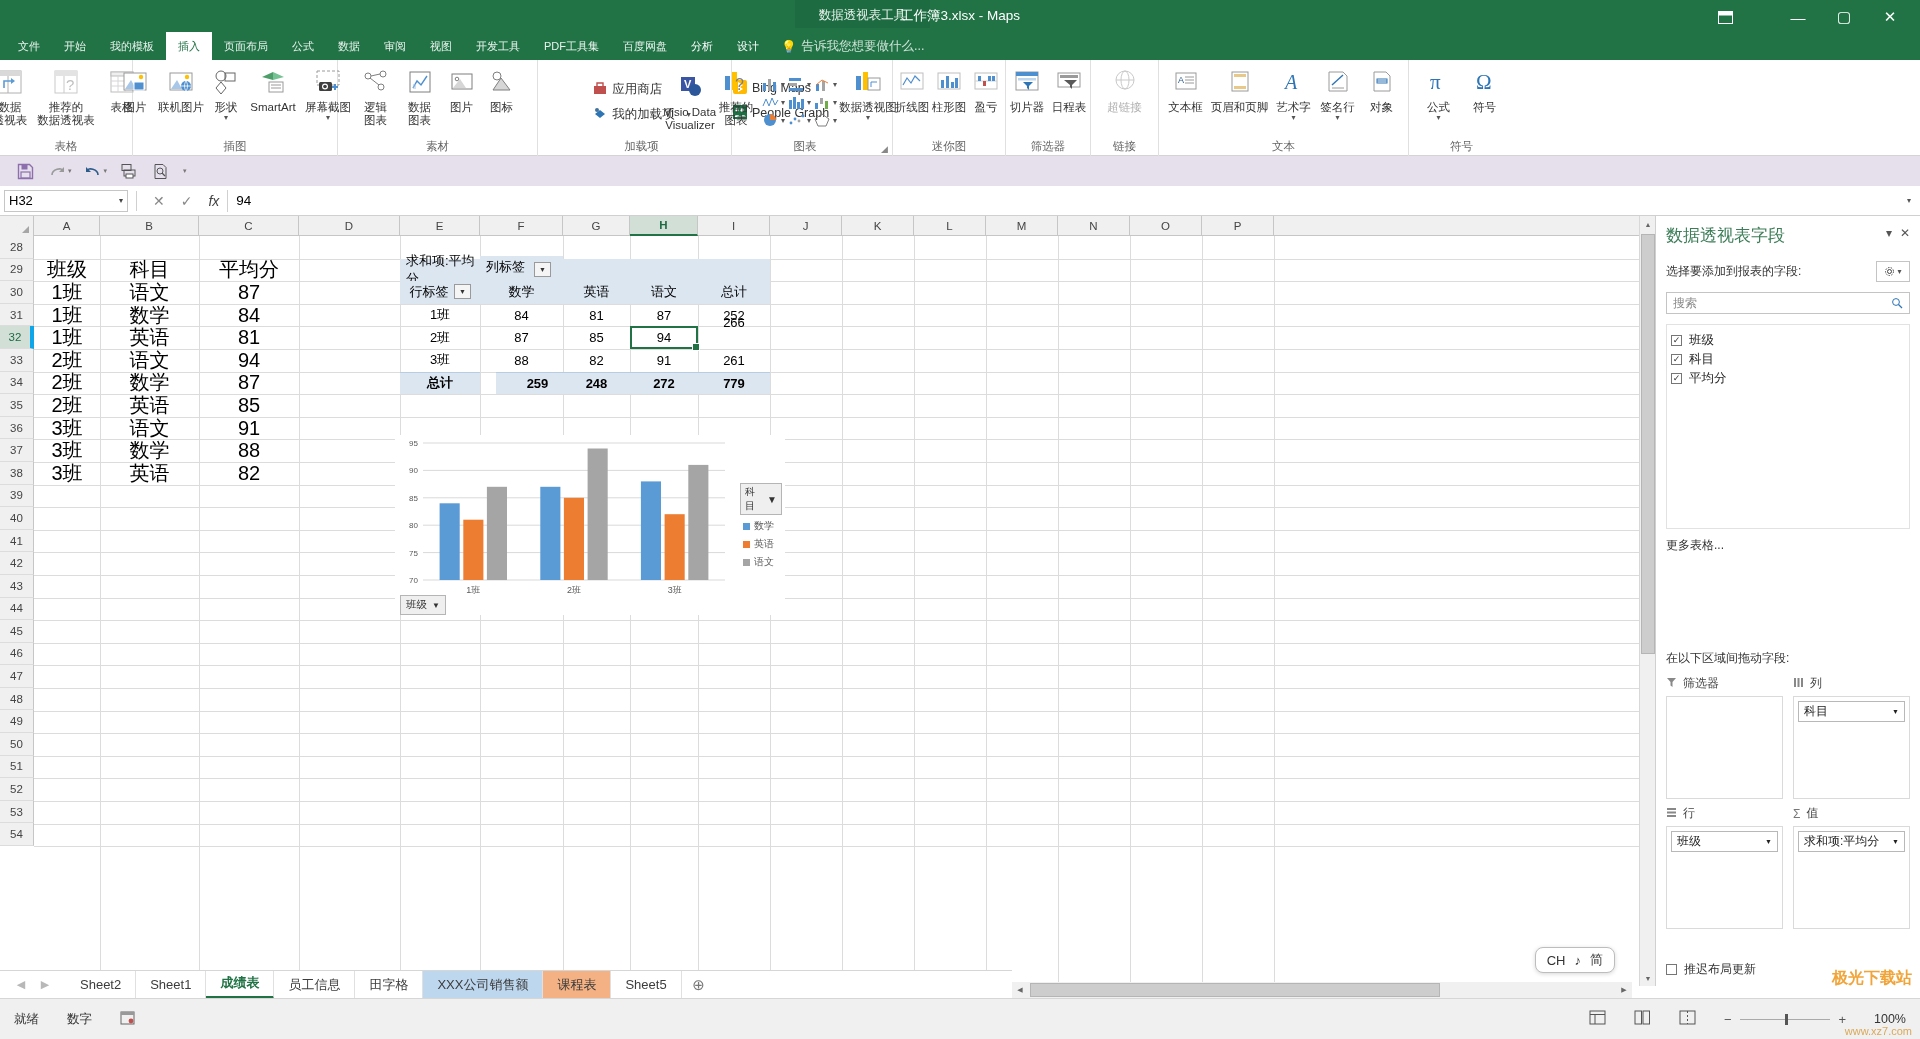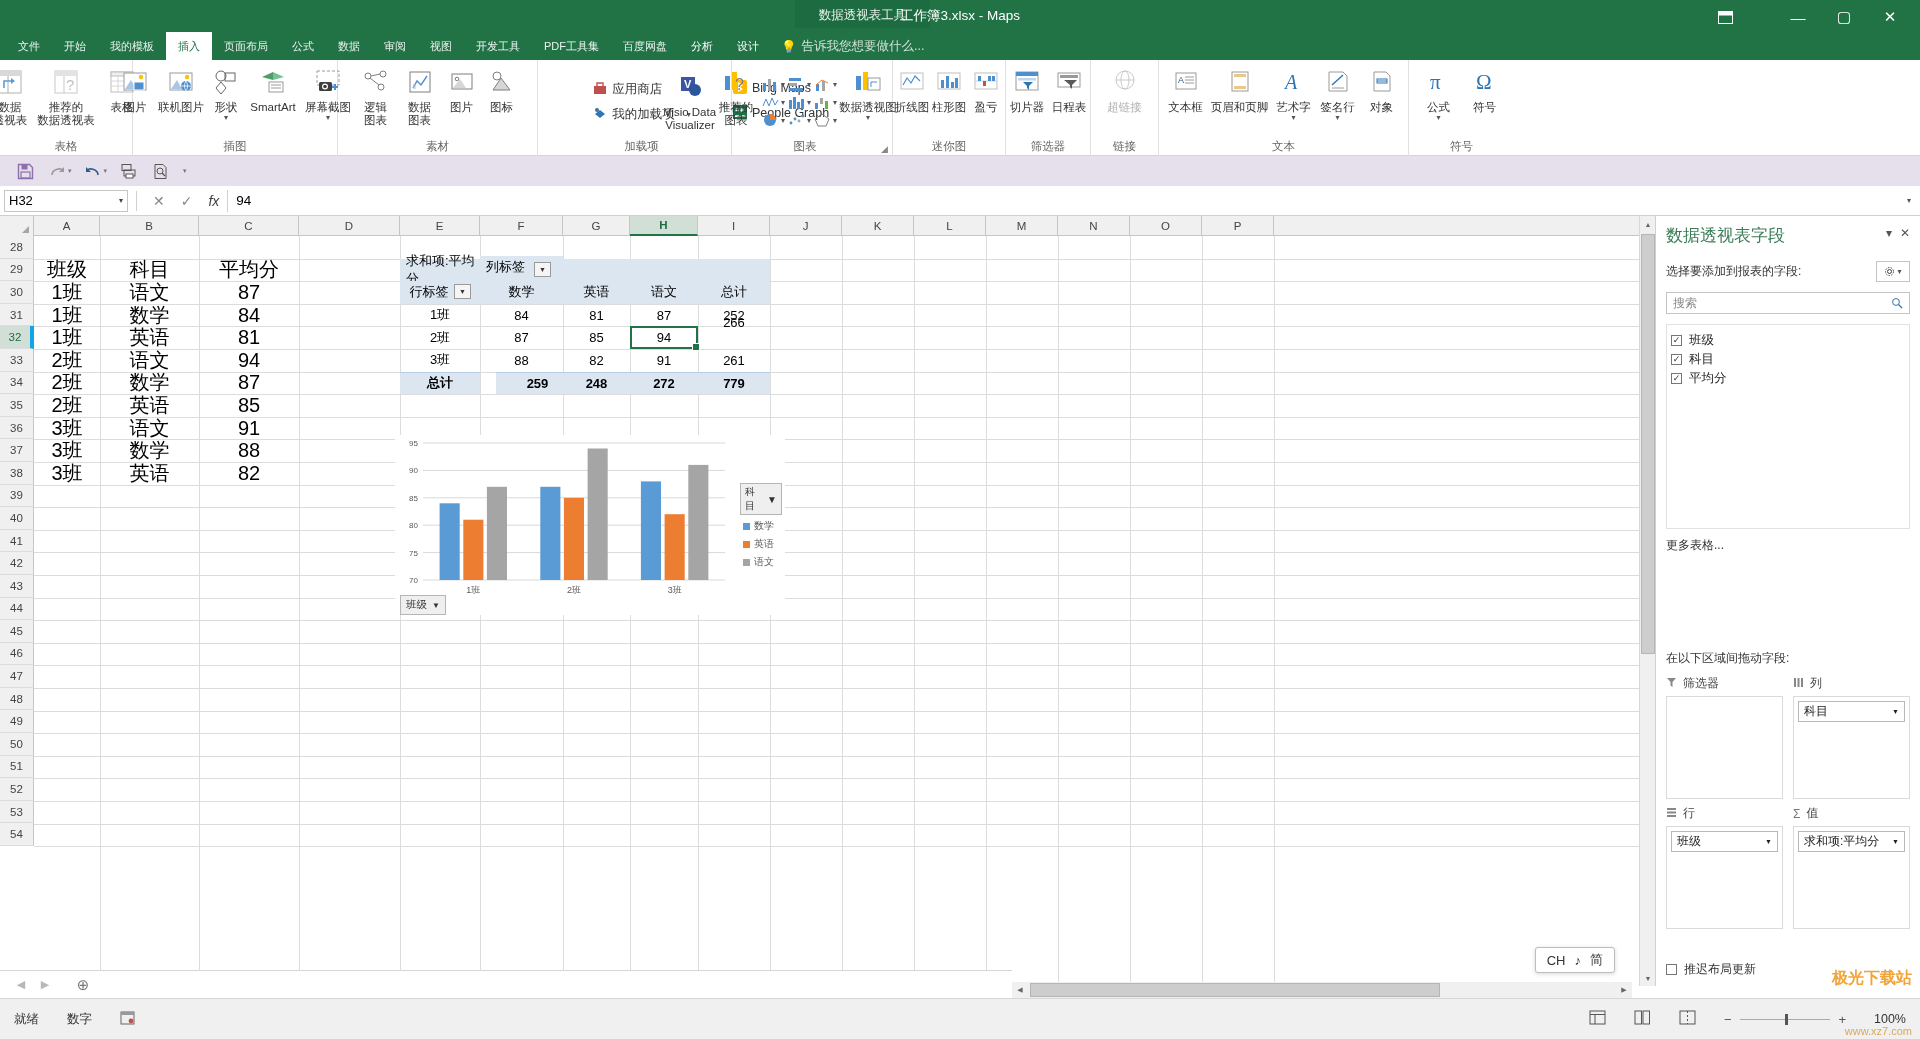--- a/index.html
+++ b/index.html
@@ -229,21 +229,21 @@
 
   
   .statusbar {
     position: absolute; bottom: 0; left: 0; width: 1920px; height: 41px;
     background: #f0f0f0; border-top: 1px solid #d6d6d6; display: flex; align-items: center;
     font-size: 12.5px; color: #333;
   }
   .sb-item { padding: 0 14px; cursor: pointer; white-space: nowrap; }
   .ime-pill {
     position: absolute; right: 305px; bottom: 66px; background: #fff; border: 1px solid #bdbdbd;
-    border-radius: 3px; height: 26px; display: flex; align-items: center; gap: 9px;
+    border-radius: 8px; height: 26px; display: flex; align-items: center; gap: 9px;
     padding: 0 11px; font-size: 13px; color: #333; box-shadow: 0 1px 4px rgba(0,0,0,.16);
   }
   .wm {
     position: absolute; right: 8px; bottom: 2px; font-size: 11px; color: #d8a24a;
     opacity: .9; white-space: nowrap;
   }
   .wm-logo {
     position: absolute; right: 8px; bottom: 50px; font-size: 16px; color: #f0a030;
     font-weight: bold; opacity: .95; white-space: nowrap;
   }
@@ -1153,20 +1153,30 @@
       <span style="width:11px;height:11px;border:1px solid #767676;background:#fff;display:inline-block"></span>
       <span>推迟布局更新</span>
     </div>
   </div>
 
   <div class="sheetbar">
     <div class="navarrows">
       <div class="navarrow">◀</div>
       <div class="navarrow">▶</div>
     </div>
+    <div style="display:flex; align-items:center;" id="sheettabs">
+        <div class="stab">Sheet2</div>
+        <div class="stab">Sheet1</div>
+        <div class="stab active">成绩表</div>
+        <div class="stab">员工信息</div>
+        <div class="stab">田字格</div>
+        <div class="stab" style="background: rgb(189, 215, 238);">XXX公司销售额</div>
+        <div class="stab" style="background: rgb(244, 177, 131);">课程表</div>
+        <div class="stab">Sheet5</div>
+      </div>
     <div class="addsheet">⊕</div>
   </div>
 
   <div class="ime-pill">
     <span>CH</span>
     <span>♪</span>
     <span>简</span>
   </div>
 
   <div class="statusbar">

